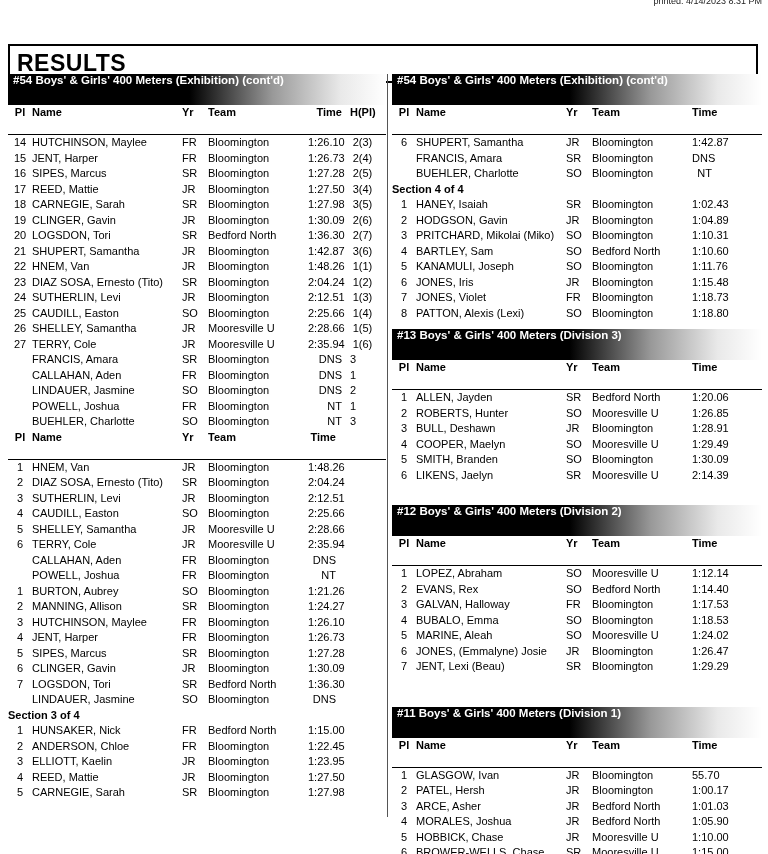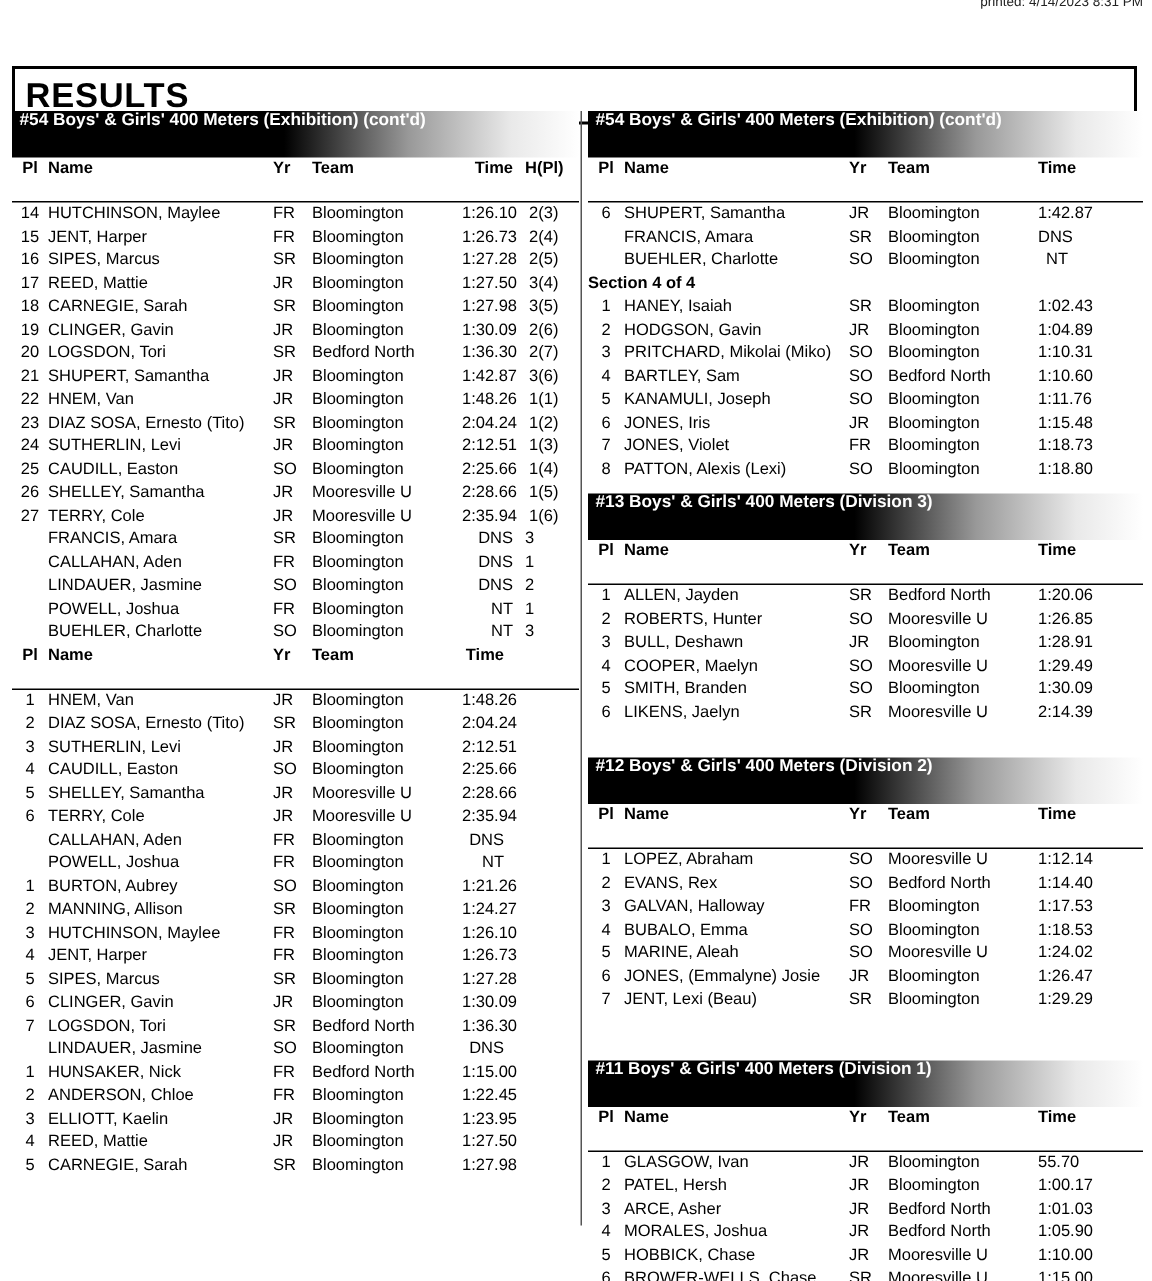--- a/index.html
+++ b/index.html
@@ -344,20 +344,21 @@
         </div>
         <div class="trow g5">
           <span class="c-pl"></span>
           <span class="c-name">LINDAUER, Jasmine</span>
           <span class="c-yr">SO</span>
           <span class="c-team">Bloomington</span>
           <span class="c-time">DNS</span>
         </div>
       </div>
 
+    <div class="section-label">Section 3 of 4</div>
     <div>
         <div class="trow g5">
           <span class="c-pl">1</span>
           <span class="c-name">HUNSAKER, Nick</span>
           <span class="c-yr">FR</span>
           <span class="c-team">Bedford North</span>
           <span class="c-time">1:15.00</span>
         </div>
         <div class="trow g5">
           <span class="c-pl">2</span>

